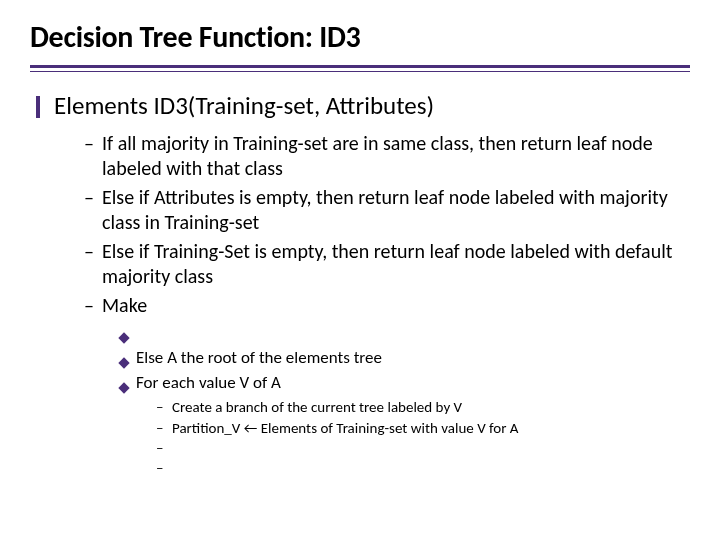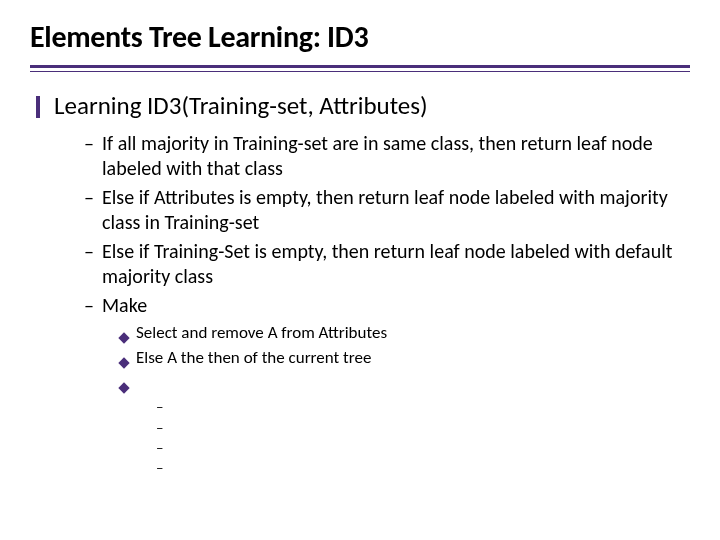--- a/index.html
+++ b/index.html
@@ -70,27 +70,27 @@
     margin-left: 126px;
     margin-bottom: 0px;
   }
   .lvl4 .dash { flex: 0 0 16px; font-size: 15px; line-height: 1.35; }
   .lvl4 .txt { font-size: 15px; line-height: 1.35; }
   .i { }
 </style>
 </head>
 <body>
 
-<div class="title">Elements Tree Learning: ID3</div>
+<div class="title">Decision Tree Function: ID3</div>
 <div class="rule"></div>
 
 <div class="lvl1">
   <div class="bullet-bar"></div>
   <div class="txt">
-    <span>Learning ID3(</span><span class="i">Training-set</span><span>, </span><span class="i">Attributes</span><span>)</span>
+    <span>Elements ID3(</span><span class="i">Training-set</span><span>, </span><span class="i">Attributes</span><span>)</span>
   </div>
 </div>
 
 <div class="lvl2">
   <div class="dash">–</div>
   <div class="txt">
     <span>If all majority in </span><span class="i">Training-set</span><span> are in same class, then return leaf node labeled with that class</span>
   </div>
 </div>
 
@@ -108,42 +108,48 @@
   </div>
 </div>
 
 <div class="lvl2">
   <div class="dash">–</div>
   <div class="txt">Make</div>
 </div>
 
 <div class="lvl3">
   <div class="diamond"><span></span></div>
+</div>
+
+<div class="lvl3">
+  <div class="diamond"><span></span></div>
   <div class="txt">
-    <span>Select and remove </span><span class="i">A</span><span> from </span><span class="i">Attributes</span>
+    <span>Else </span><span class="i">A</span><span> the root of the elements tree</span>
   </div>
 </div>
 
 <div class="lvl3">
   <div class="diamond"><span></span></div>
   <div class="txt">
-    <span>Else </span><span class="i">A</span><span> the then of the current tree</span>
+    <span>For each value </span><span class="i">V</span><span> of </span><span class="i">A</span>
   </div>
-</div>
-
-<div class="lvl3">
-  <div class="diamond"><span></span></div>
 </div>
 
 <div class="lvl4">
   <div class="dash">–</div>
+  <div class="txt">
+    <span>Create a branch of the current tree labeled by </span><span class="i">V</span>
+  </div>
 </div>
 
 <div class="lvl4">
   <div class="dash">–</div>
+  <div class="txt">
+    <span class="i">Partition_V</span><span> ← Elements of </span><span class="i">Training-set</span><span> with value </span><span class="i">V</span><span> for </span><span class="i">A</span>
+  </div>
 </div>
 
 <div class="lvl4">
   <div class="dash">–</div>
 </div>
 
 <div class="lvl4">
   <div class="dash">–</div>
 </div>
 

